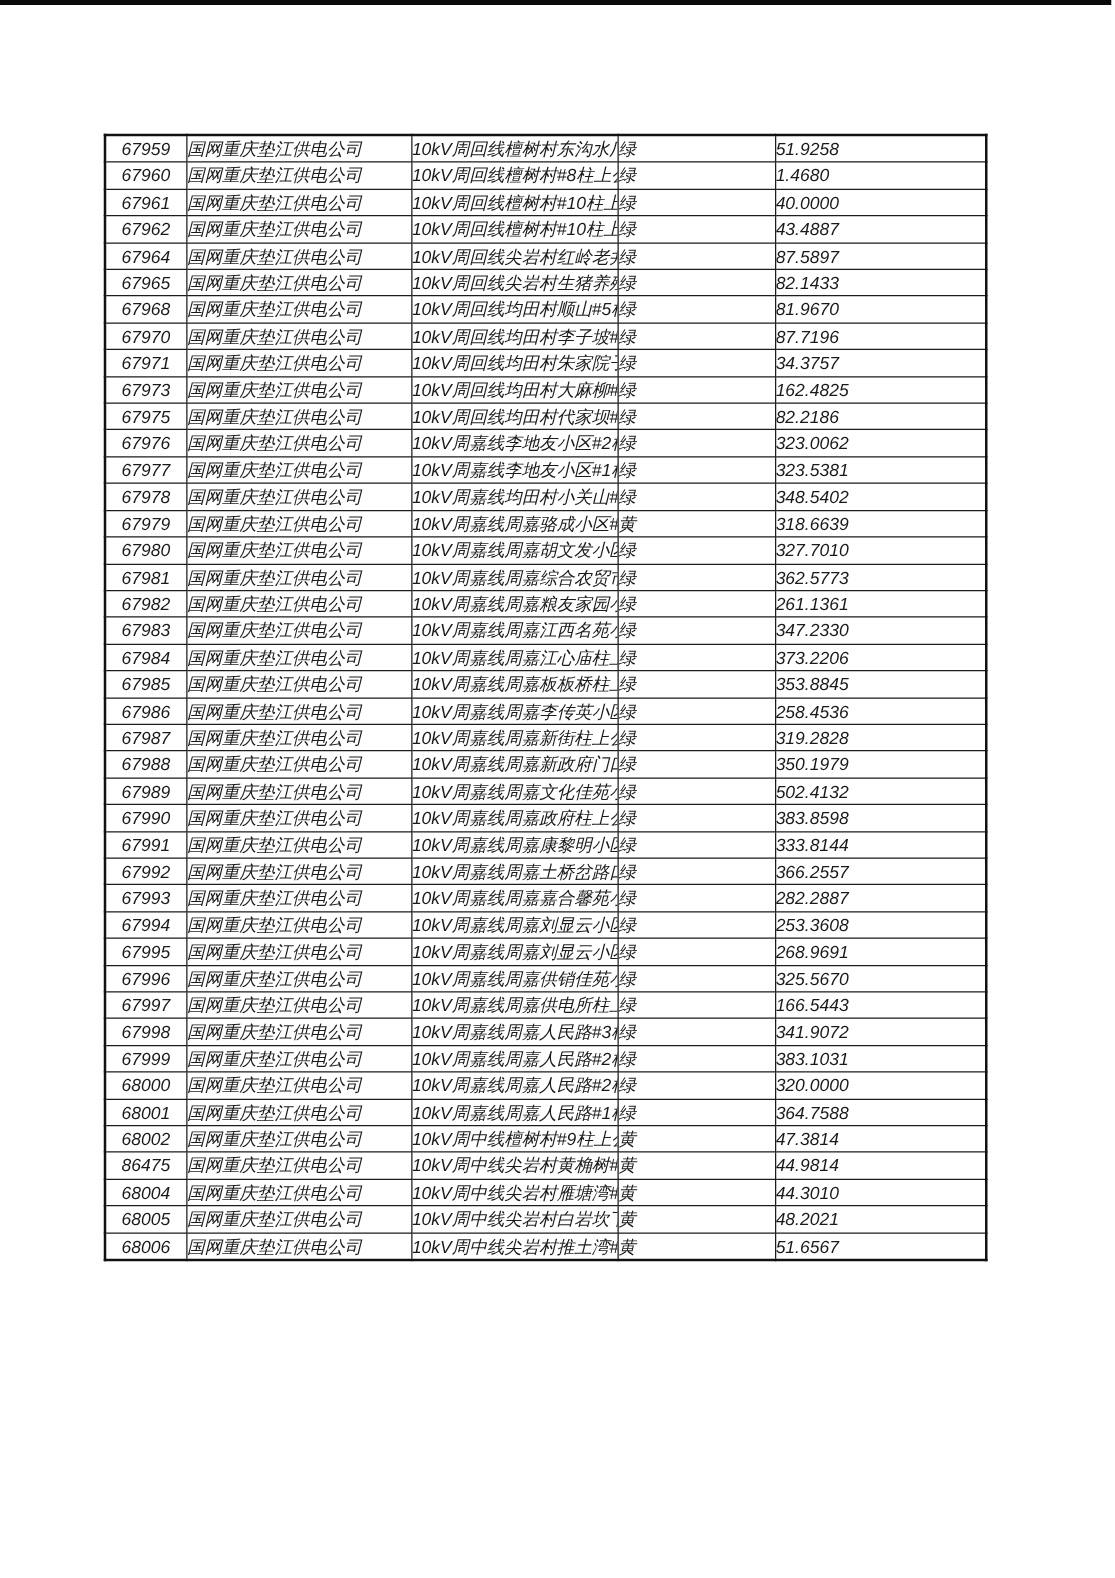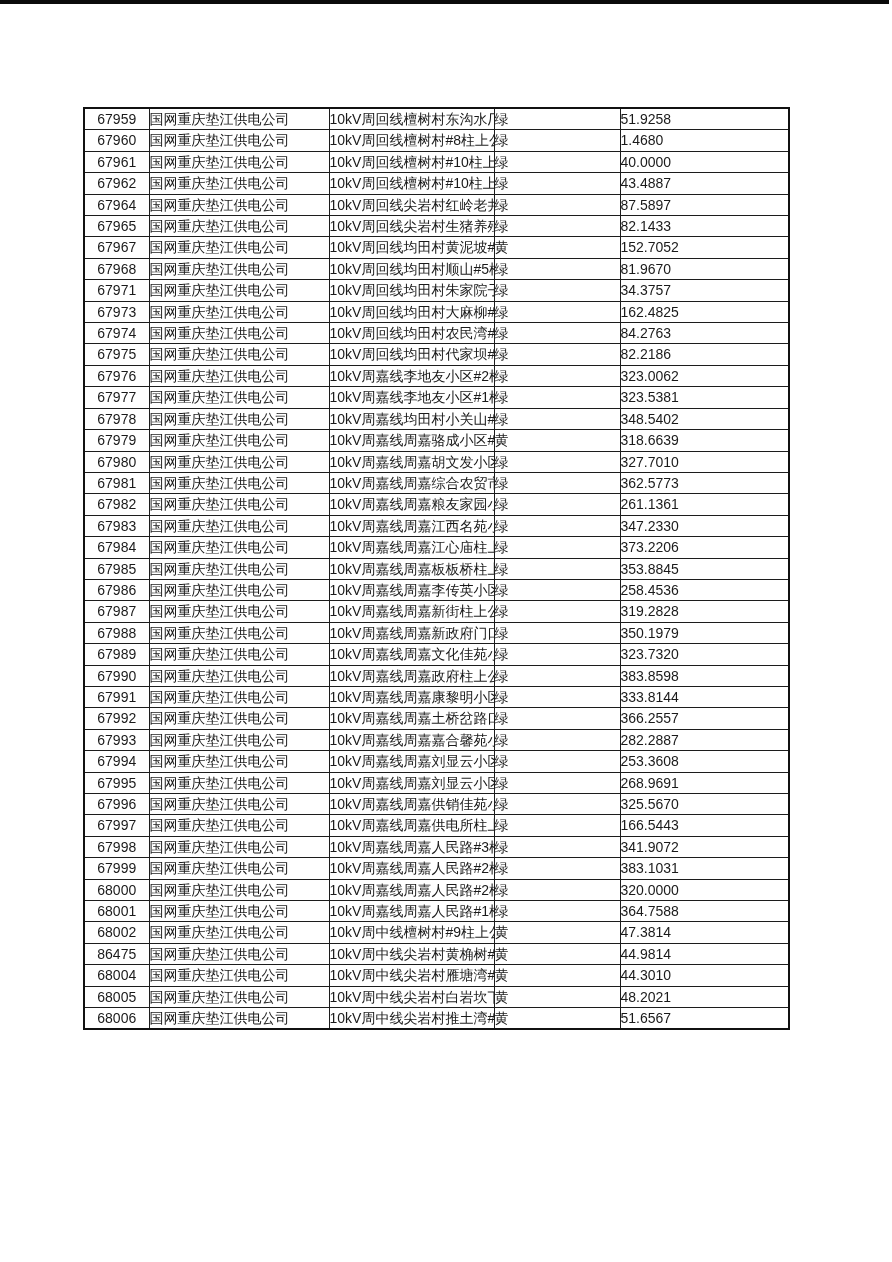--- a/index.html
+++ b/index.html
@@ -20,20 +20,21 @@
     left: 0;
     top: 0;
     width: 889px;
     height: 4px;
     background: #0a0a0a;
   }
   .table-wrap {
     position: absolute;
     left: 83px;
     top: 107px;
+    font-style: italic;
   }
   table.data-grid {
     border-collapse: collapse;
     table-layout: fixed;
     width: 705px;
     border: 2px solid #111111;
   }
   table.data-grid td {
     border: 1px solid #1c1c1c;
     height: 20.4px;
@@ -106,55 +107,48 @@
           <td class="c-value">87.5897</td>
         </tr>
         <tr>
           <td class="c-id">67965</td>
           <td class="c-company">国网重庆垫江供电公司</td>
           <td class="c-line">10kV周回线尖岩村生猪养殖</td>
           <td class="c-status">绿</td>
           <td class="c-value">82.1433</td>
         </tr>
         <tr>
-          <td class="c-id">67967</td>
-          <td class="c-company">国网重庆垫江供电公司</td>
-          <td class="c-line">10kV周回线均田村黄泥坡#</td>
-          <td class="c-status">黄</td>
-          <td class="c-value">152.7052</td>
-        </tr>
-        <tr>
           <td class="c-id">67968</td>
           <td class="c-company">国网重庆垫江供电公司</td>
           <td class="c-line">10kV周回线均田村顺山#5柱</td>
           <td class="c-status">绿</td>
           <td class="c-value">81.9670</td>
         </tr>
         <tr>
+          <td class="c-id">67970</td>
+          <td class="c-company">国网重庆垫江供电公司</td>
+          <td class="c-line">10kV周回线均田村李子坡#</td>
+          <td class="c-status">绿</td>
+          <td class="c-value">87.7196</td>
+        </tr>
+        <tr>
           <td class="c-id">67971</td>
           <td class="c-company">国网重庆垫江供电公司</td>
           <td class="c-line">10kV周回线均田村朱家院子</td>
           <td class="c-status">绿</td>
           <td class="c-value">34.3757</td>
         </tr>
         <tr>
           <td class="c-id">67973</td>
           <td class="c-company">国网重庆垫江供电公司</td>
           <td class="c-line">10kV周回线均田村大麻柳#</td>
           <td class="c-status">绿</td>
           <td class="c-value">162.4825</td>
         </tr>
         <tr>
-          <td class="c-id">67974</td>
-          <td class="c-company">国网重庆垫江供电公司</td>
-          <td class="c-line">10kV周回线均田村农民湾#</td>
-          <td class="c-status">绿</td>
-          <td class="c-value">84.2763</td>
-        </tr>
-        <tr>
           <td class="c-id">67975</td>
           <td class="c-company">国网重庆垫江供电公司</td>
           <td class="c-line">10kV周回线均田村代家坝#</td>
           <td class="c-status">绿</td>
           <td class="c-value">82.2186</td>
         </tr>
         <tr>
           <td class="c-id">67976</td>
           <td class="c-company">国网重庆垫江供电公司</td>
           <td class="c-line">10kV周嘉线李地友小区#2柱</td>
@@ -243,21 +237,21 @@
           <td class="c-company">国网重庆垫江供电公司</td>
           <td class="c-line">10kV周嘉线周嘉新政府门口</td>
           <td class="c-status">绿</td>
           <td class="c-value">350.1979</td>
         </tr>
         <tr>
           <td class="c-id">67989</td>
           <td class="c-company">国网重庆垫江供电公司</td>
           <td class="c-line">10kV周嘉线周嘉文化佳苑小</td>
           <td class="c-status">绿</td>
-          <td class="c-value">323.7320</td>
+          <td class="c-value">502.4132</td>
         </tr>
         <tr>
           <td class="c-id">67990</td>
           <td class="c-company">国网重庆垫江供电公司</td>
           <td class="c-line">10kV周嘉线周嘉政府柱上公</td>
           <td class="c-status">绿</td>
           <td class="c-value">383.8598</td>
         </tr>
         <tr>
           <td class="c-id">67991</td>

